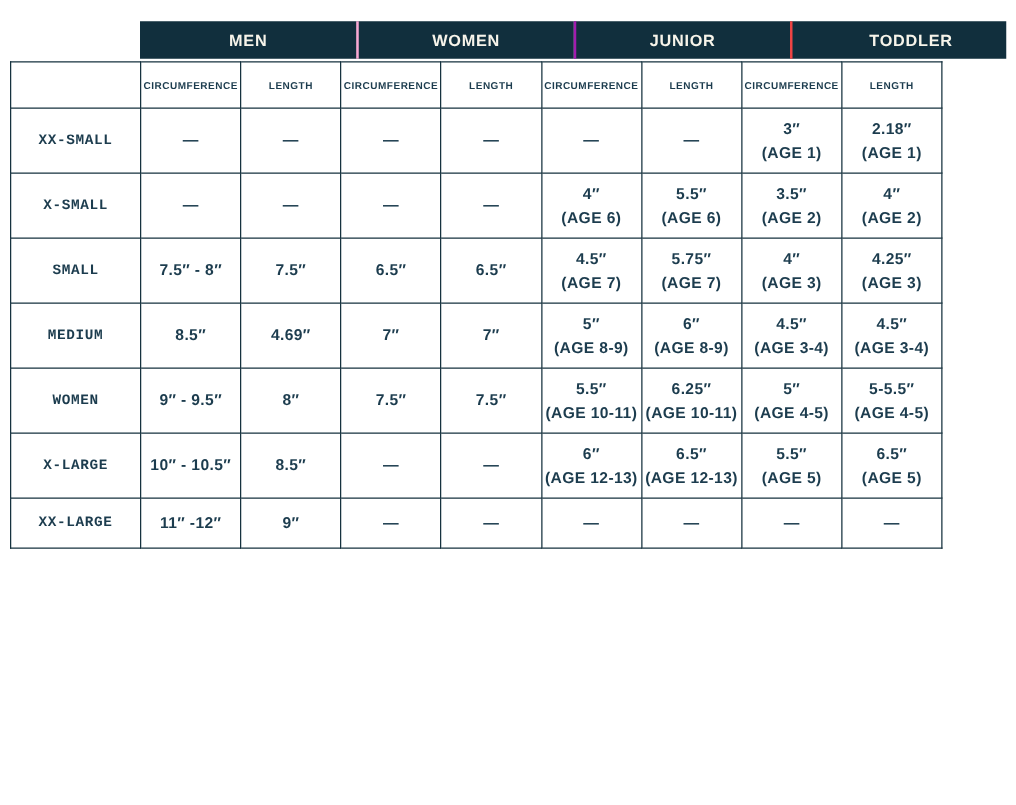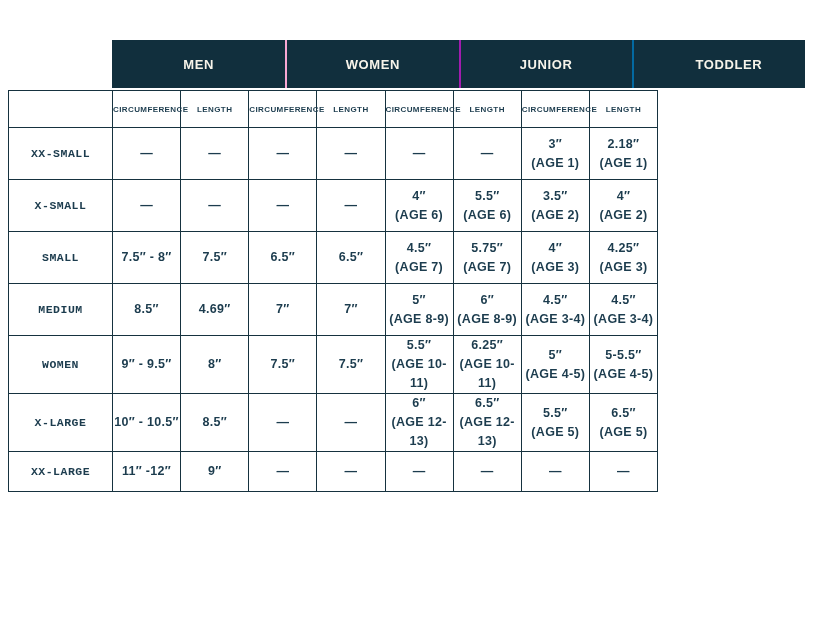--- a/index.html
+++ b/index.html
@@ -18,43 +18,42 @@
   .chart-wrap {
     position: absolute;
     left: 8px;
     top: 17px;
     width: 797px;
   }
   
   .ghead {
     display: grid;
     grid-template-columns: 104px repeat(8, 1fr);
-    height: 48px;
+    height: 30px;
     margin-bottom: 2px;
-    margin-top: 23px;
   }
   .ghead-cell {
     background: #112f3d;
     color: #f7f4ea;
     font-size: 13px;
     font-weight: 700;
     letter-spacing: 0.6px;
     display: flex;
     align-items: center;
     justify-content: center;
   }
   .g1 { grid-column: 2 / span 2; }
   .g2 { grid-column: 4 / span 2; border-left: 2px solid #f9a8d4; }
   .g3 { grid-column: 6 / span 2; border-left: 2px solid #a21caf; }
-  .g4 { grid-column: 8 / span 2; border-left: 2px solid #0369a1; padding-left: 19px; }
+  .g4 { grid-column: 8 / span 2; border-left: 2px solid #ef4444; padding-left: 19px; }
   
   table.size-table {
     border-collapse: collapse;
     table-layout: fixed;
-    width: 650px;
+    width: 746px;
     color: #1c3c4e;
     padding-left: 37px;
   }
   table.size-table th,
   table.size-table td {
     border: 1px solid #16323f;
     text-align: center;
     vertical-align: middle;
     padding: 0;
     background: #ffffff;

